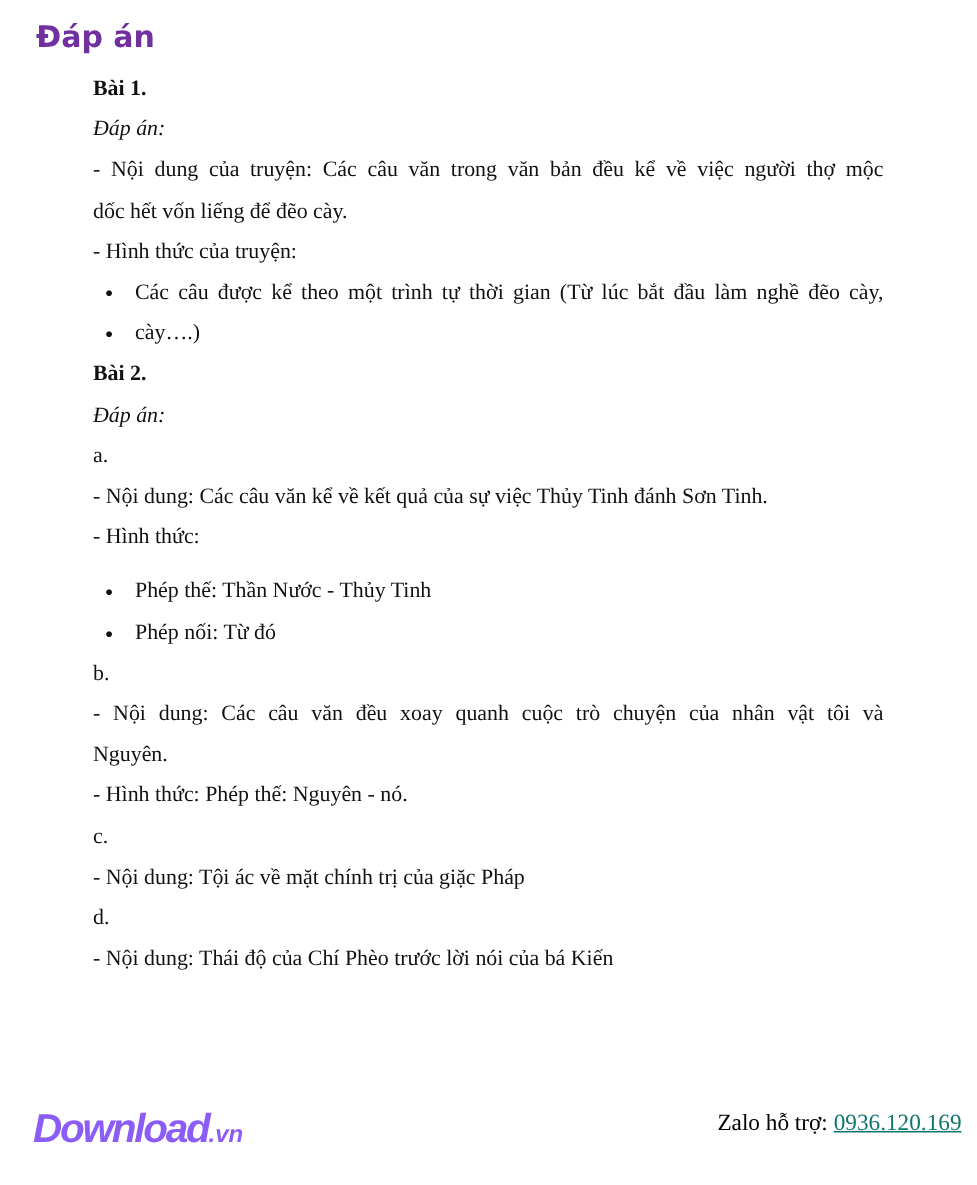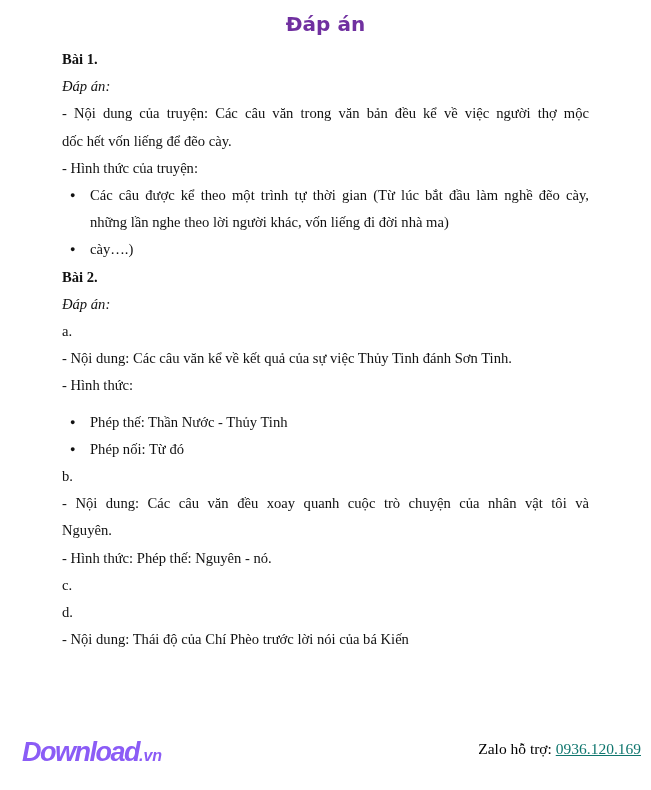--- a/index.html
+++ b/index.html
@@ -3,22 +3,22 @@
 <meta charset="utf-8">
 <style>
   html,body { margin:0; padding:0; background:#ffffff; }
   .page {
     position:relative; width:651px; height:790px; background:#ffffff;
     overflow:hidden; font-family:"Liberation Serif","DejaVu Serif",serif;
     color:#111111;
   }
   .doc-title {
     position:absolute; top:10px; left:0; right:0; margin:0;
-    text-align:center; font-family:"DejaVu Sans",sans-serif;
-    font-weight:bold; font-size:20px; color:#7030A0; line-height:28px;
+    font-family:"DejaVu Sans",sans-serif;
+    font-weight:bold; font-size:20px; color:#7030A0; line-height:28px;padding-left:24px;
   }
   .content {
     position:absolute; top:46px; left:62px; width:527px;
     font-size:14.6px; line-height:27.2px;
   }
   .ln { margin:0; text-align:left; }
   .jl { text-align:justify; text-align-last:justify; } 
   .bold { font-weight:bold; }
   .italic { font-style:italic; }
   .bullet { position:relative; padding-left:28px; }
@@ -51,21 +51,20 @@
 
     <p class="ln bold">Bài 1.</p>
     <p class="ln italic">Đáp án:</p>
     <p class="ln jl">- Nội dung của truyện: Các câu văn trong văn bản đều kể về việc người thợ mộc</p>
     <p class="ln">dốc hết vốn liếng để đẽo cày.</p>
     <p class="ln">- Hình thức của truyện:</p>
 
     <div class="bullet">
       <span class="marker">●</span>
       <p class="ln jl">Các câu được kể theo một trình tự thời gian (Từ lúc bắt đầu làm nghề đẽo cày,</p>
-      <p class="ln">những lần nghe theo lời người khác, vốn liếng đi đời nhà ma)</p>
     </div>
     <div class="bullet">
       <span class="marker">●</span>
       <p class="ln">cày….)</p>
     </div>
 
     <p class="ln bold">Bài 2.</p>
     <p class="ln italic">Đáp án:</p>
 
     <p class="ln">a.</p>
@@ -80,20 +79,21 @@
       <span class="marker">●</span>
       <p class="ln">Phép nối: Từ đó</p>
     </div>
 
     <p class="ln">b.</p>
     <p class="ln jl">- Nội dung: Các câu văn đều xoay quanh cuộc trò chuyện của nhân vật tôi và</p>
     <p class="ln">Nguyên.</p>
     <p class="ln">- Hình thức: Phép thế: Nguyên - nó.</p>
 
     <p class="ln">c.</p>
+    <p class="ln">- Nội dung: Tội ác về mặt chính trị của giặc Pháp</p>
 
     <p class="ln">d.</p>
     <p class="ln">- Nội dung: Thái độ của Chí Phèo trước lời nói của bá Kiến</p>
 
   </div>
 
   <div class="footer-logo">
     <span class="logo-main">Download</span><span class="logo-suffix">.vn</span>
   </div>
   <div class="footer-support">

